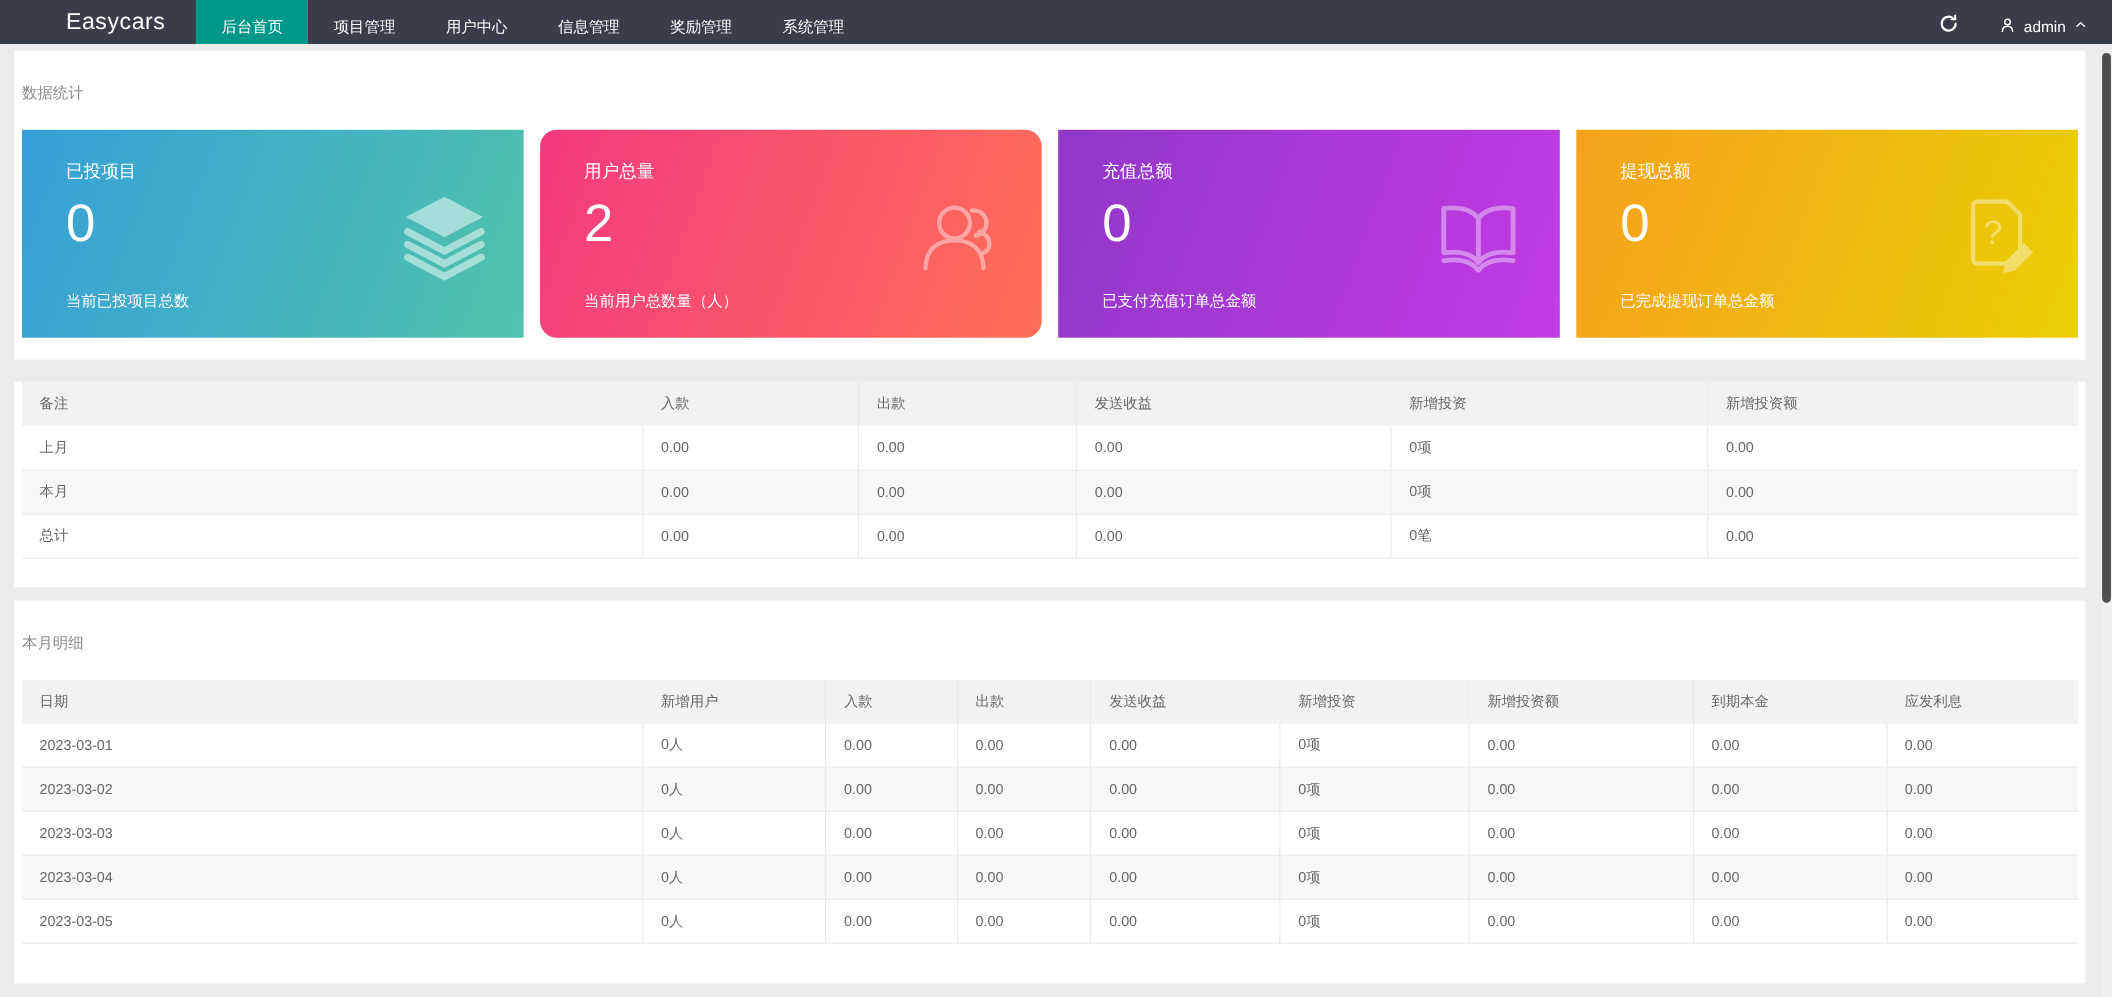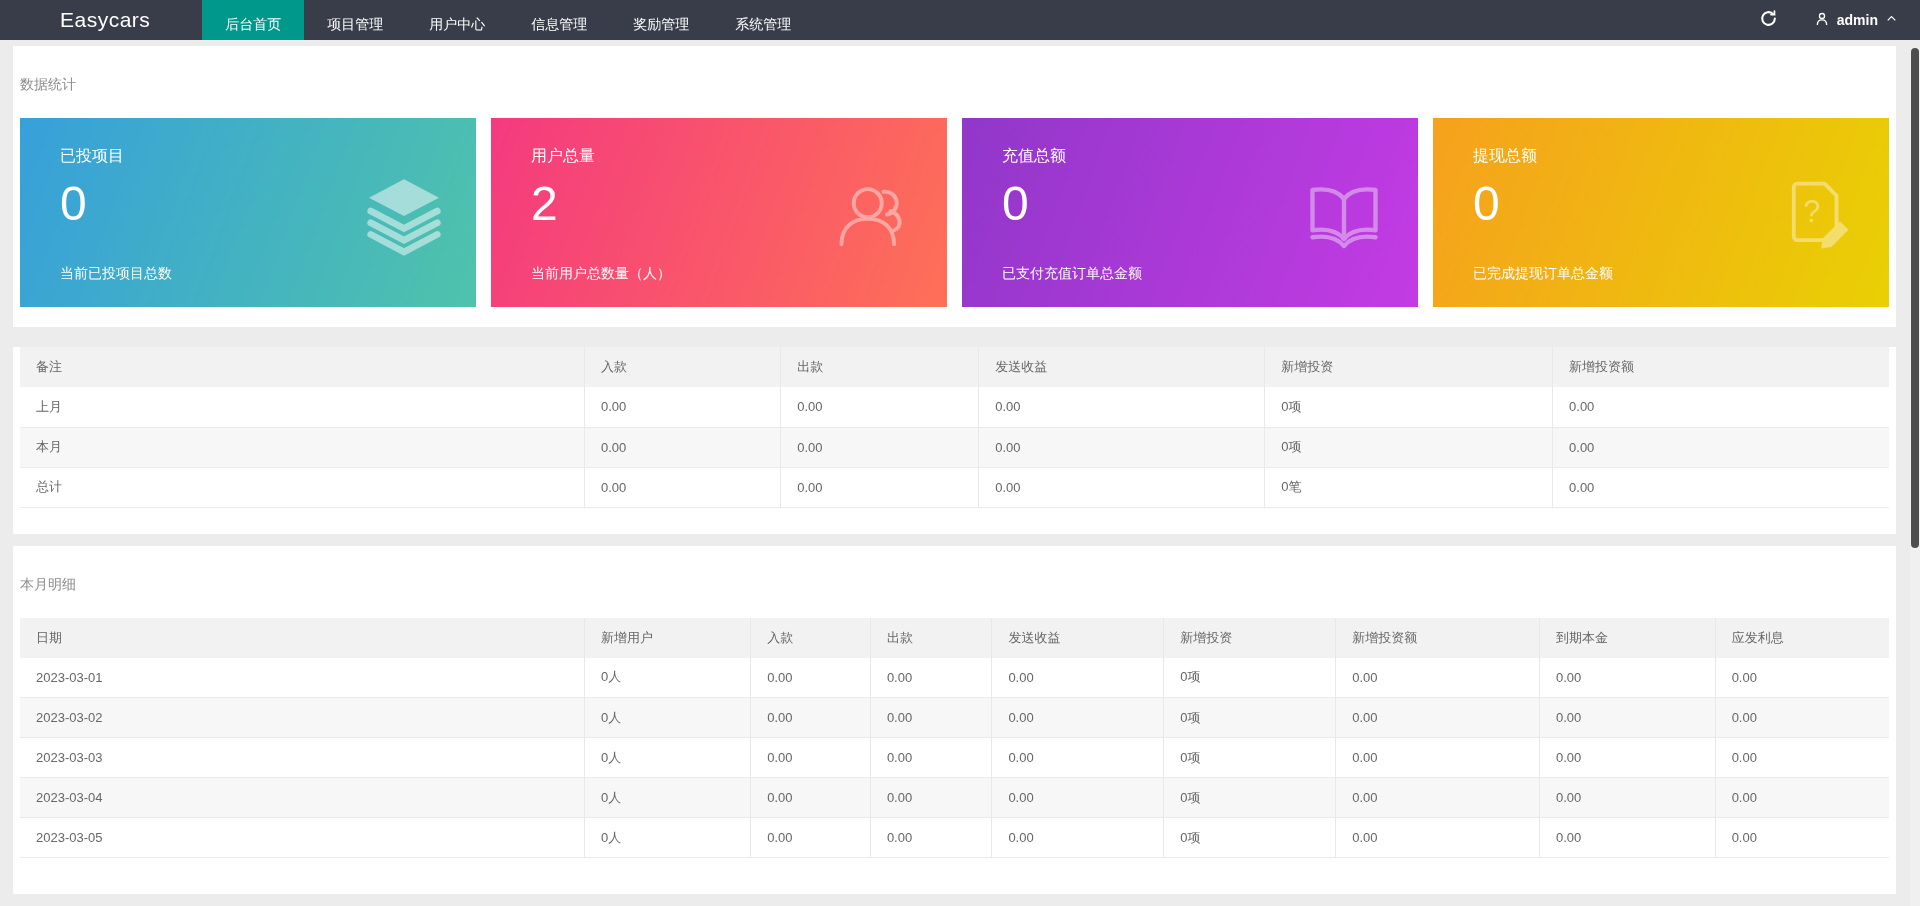--- a/index.html
+++ b/index.html
@@ -11,27 +11,27 @@
   }
   
   .nav {
     height:40px; background:#393d49; color:#fff;
     display:flex; align-items:stretch; position:relative; z-index:5;
   }
   .brand {
     margin-left:60px; display:flex; align-items:center;
     font-size:21px; letter-spacing:.5px; cursor:pointer;
   }
-  .menu { display:flex; margin-left:52px; }
+  .menu { display:flex; margin-left:28px; }
   .menu-item {
     padding:0 23px; line-height:48px; font-size:14px; cursor:pointer;
     white-space:nowrap;
   }
   .menu-item.active { background:#00988a; }
-  .nav-right { margin-left:auto; display:flex; align-items:center;font-weight:bold; }
+  .nav-right { margin-left:auto; display:flex; align-items:flex-start; }
   .icon-btn {
     width:58px; height:48px; display:flex; align-items:center; justify-content:center;
     cursor:pointer;
   }
   .user-box {
     display:flex; align-items:center; gap:7px; padding:0 22px 0 16px;
     height:48px; cursor:pointer; font-size:14px;
   }
   
   .panel {
@@ -120,21 +120,21 @@
         <div class="stat-title">已投项目</div>
         <div class="stat-value">0</div>
         <div class="stat-desc">当前已投项目总数</div>
         <span class="stat-icon"><svg viewBox="0 0 96 96" width="80" height="80" style="opacity:.5">
             <polygon points="48,4 90,26 48,48 6,26" fill="#fff"></polygon>
             <polyline points="8,42 48,63 88,42" stroke="#fff" stroke-width="8" fill="none" stroke-linecap="round"></polyline>
             <polyline points="8,56 48,77 88,56" stroke="#fff" stroke-width="8" fill="none" stroke-linecap="round"></polyline>
             <polyline points="8,70 48,91 88,70" stroke="#fff" stroke-width="8" fill="none" stroke-linecap="round"></polyline>
           </svg></span>
       </div>
-      <div class="stat-card" style="background: linear-gradient(110deg, rgb(244, 58, 127), rgb(254, 112, 87));">
+      <div class="stat-card" style="background: linear-gradient(110deg, rgb(244, 58, 127), rgb(254, 112, 87)); border-radius: 15px;">
         <div class="stat-title">用户总量</div>
         <div class="stat-value">2</div>
         <div class="stat-desc">当前用户总数量（人）</div>
         <span class="stat-icon"><svg viewBox="0 0 96 96" width="84" height="84" fill="none" stroke="#fff" stroke-width="4.5" stroke-linecap="round" style="opacity:.42">
             <path d="M60 20 a13 13 0 1 1 4 26"></path>
             <path d="M72 64 c10 -4 8 -18 -4 -22"></path>
             <circle cx="42" cy="33" r="16"></circle>
             <path d="M12 80 c0 -21 14 -29 30 -29 c16 0 30 8 30 29"></path>
           </svg></span>
       </div>

